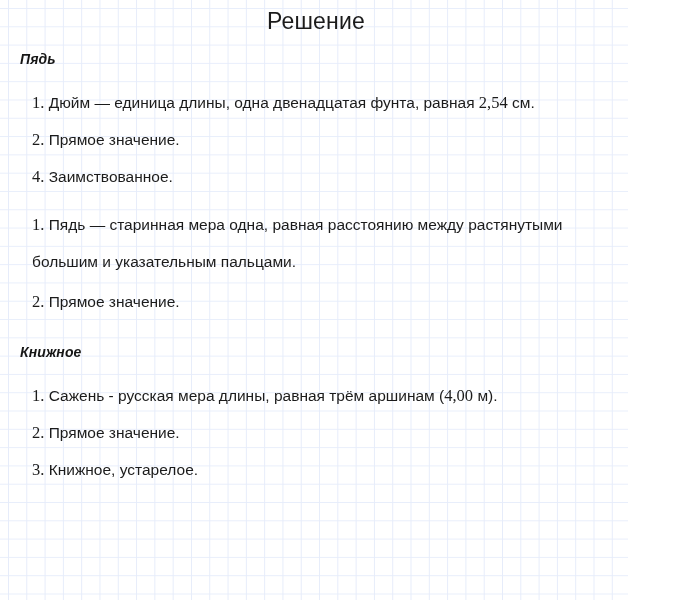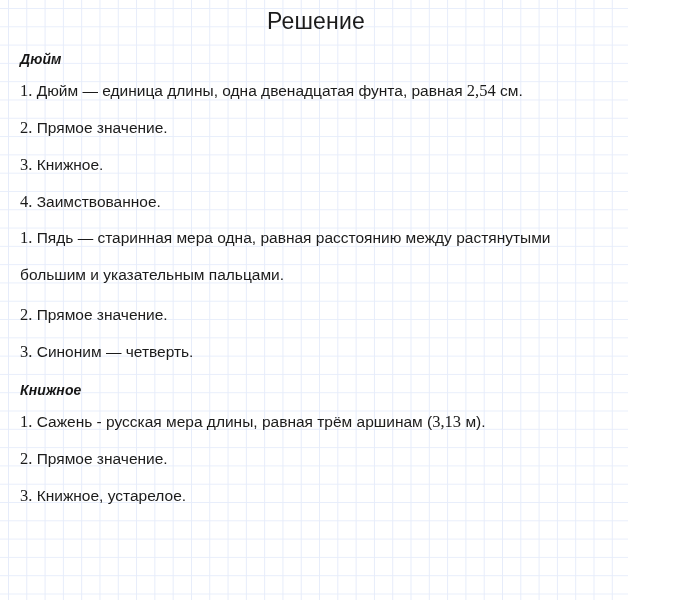--- a/index.html
+++ b/index.html
@@ -55,21 +55,21 @@
     font-size: 14px;
     line-height: 20px;
     font-weight: bold;
     font-style: italic;
     letter-spacing: .1px;
     color: #161616;
   }
 
   .answer-list {
     list-style: none;
-    margin: 0;
+    margin: 12px;
     padding: 0;
   }
 
   .answer-item {
     position: relative;
     font-size: 15.5px;
     line-height: 30px;
     padding-top: 7px;
     color: #1b1b1b;
     white-space: normal;
@@ -91,41 +91,39 @@
 </style>
 </head>
 <body>
 
 <div id="page">
   <div id="content">
 
     <h1 class="page-title">Решение</h1>
 
     <div class="section sec-dyuym">
-      <div class="term-heading">Дюйм</div>
+      <div class="term-heading">Пядь</div>
       <ol class="answer-list">
         <li class="answer-item"><span class="num">1.</span><span> Дюйм — единица длины, одна двенадцатая фунта, равная </span><span class="serif-num">2,54</span><span> см.</span></li>
         <li class="answer-item"><span class="num">2.</span><span> Прямое значение.</span></li>
-        <li class="answer-item"><span class="num">3.</span><span> Книжное.</span></li>
         <li class="answer-item"><span class="num">4.</span><span> Заимствованное.</span></li>
       </ol>
     </div>
 
     <div class="section">
       <ol class="answer-list">
         <li class="answer-item wrapped"><span class="num">1.</span><span> Пядь — старинная мера одна, равная расстоянию между растянутыми большим и указательным пальцами.</span></li>
         <li class="answer-item"><span class="num">2.</span><span> Прямое значение.</span></li>
-        <li class="answer-item"><span class="num">3.</span><span> Синоним — четверть.</span></li>
       </ol>
     </div>
 
     <div class="section">
       <div class="term-heading">Книжное</div>
       <ol class="answer-list">
-        <li class="answer-item"><span class="num">1.</span><span> Сажень - русская мера длины, равная трём аршинам (</span><span class="serif-num">3,13</span><span> м).</span></li>
+        <li class="answer-item"><span class="num">1.</span><span> Сажень - русская мера длины, равная трём аршинам (</span><span class="serif-num">4,00</span><span> м).</span></li>
         <li class="answer-item"><span class="num">2.</span><span> Прямое значение.</span></li>
         <li class="answer-item"><span class="num">3.</span><span> Книжное, устарелое.</span></li>
 
       </ol>
     </div>
 
   </div>
 </div>
 
 </body></html>

